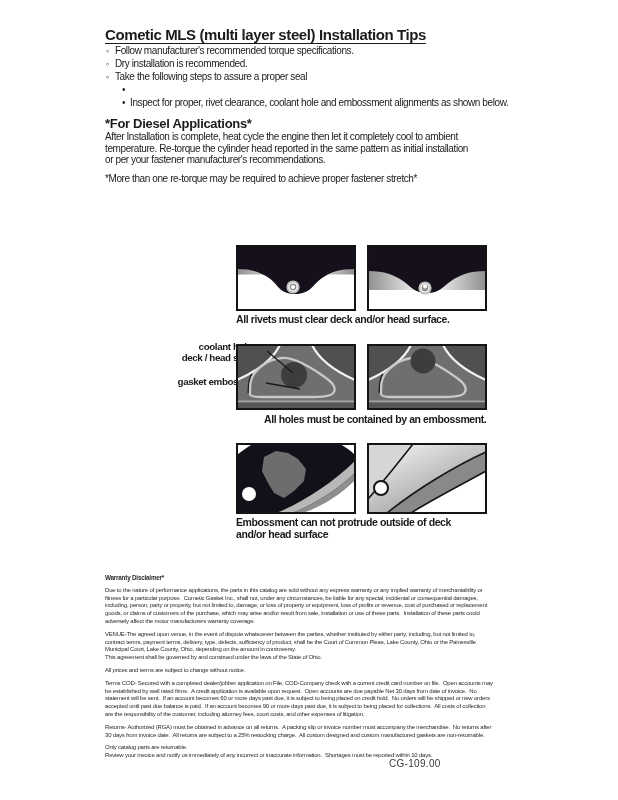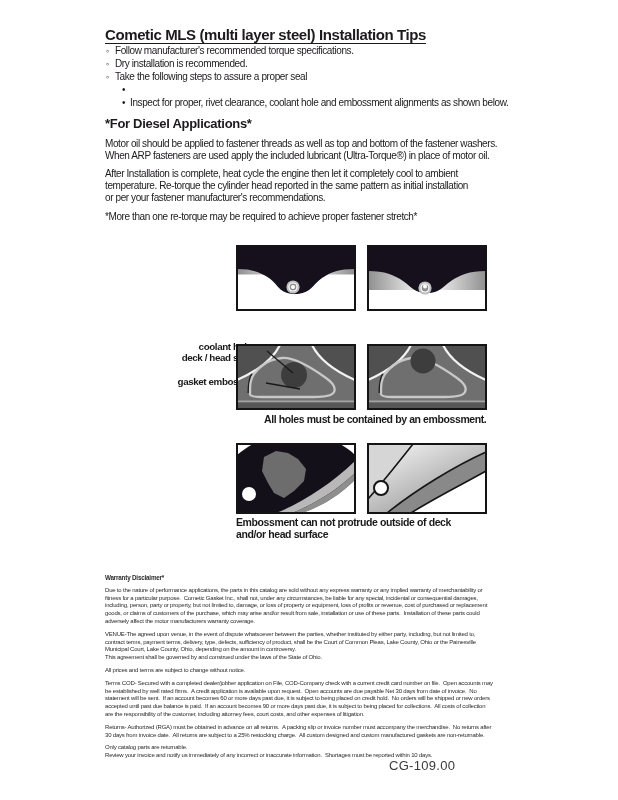--- a/index.html
+++ b/index.html
@@ -15,21 +15,21 @@
   .sub{margin-left:16px;}
   .sub .b-marker{width:8px;font-size:10px;}
   .h2{font-size:13px;font-weight:bold;letter-spacing:-0.3px;}
   .para{margin:0 0 7px 0;}
   .diag-label{font-size:15px;font-weight:bold;letter-spacing:0.2px;text-align:right;width:120px;color:#4d7c0f;margin-top:24px;}
   .caption{font-size:10.5px;font-weight:bold;letter-spacing:-0.4px;color:#1a1a1a;}
   .callout{font-size:9.8px;font-weight:600;letter-spacing:-0.4px;line-height:11px;text-align:right;color:#1a1a1a;}
   .disc{width:470px;font-size:6px;letter-spacing:-0.2px;line-height:7.8px;color:#2b2b2b;}
   .disc-h{font-weight:bold;font-size:6.3px;margin:0 0 4px 0;}
   .disc p{margin:0 0 5px 0;}
-  .pagenum{font-size:13px;letter-spacing:0.3px;color:#3a3a3a;text-align:right;}
+  .pagenum{font-size:10px;letter-spacing:0.3px;color:#3a3a3a;text-align:right;}
   svg{display:block;}
 </style>
 </head>
 <body>
 
 <div class="page">
 
   <div class="abs title" style="left:105px;top:26px;">Cometic MLS (multi layer steel) Installation Tips</div>
 
   <div class="abs" style="left:106px;top:45px;">
@@ -49,22 +49,20 @@
       <span class="b-marker">•</span>
     </div>
     <div class="b-row sub">
       <span class="b-marker">•</span>
       <span>Inspect for proper, rivet clearance, coolant hole and embossment alignments as shown below.</span>
     </div>
   </div>
 
   <div class="abs" style="left:105px;top:116px;width:480px;">
     <div class="h2">*For Diesel Applications*</div>
-    <p class="para body-txt pre" style="margin-top:7px;">Motor oil should be applied to fastener threads as well as top and bottom of the fastener washers.
-When ARP fasteners are used apply the included lubricant (Ultra-Torque®) in place of motor oil.</p>
     <p class="para body-txt pre">After Installation is complete, heat cycle the engine then let it completely cool to ambient
 temperature. Re-torque the cylinder head reported in the same pattern as initial installation
 or per your fastener manufacturer's recommendations.</p>
     <p class="para body-txt pre">*More than one re-torque may be required to achieve proper fastener stretch*</p>
   </div>
 
   <div class="abs diag-label" style="left:236px;top:229px;">RIGHT</div>
   <div class="abs diag-label" style="left:367px;top:229px;">WRONG</div>
 
   <svg class="abs" style="left:236px;top:245px;" width="120" height="66" viewBox="0 0 120 66" role="img">
@@ -92,20 +90,21 @@
     <rect x="1" y="26" width="118" height="19" fill="url(#g-steel1)"></rect>
     <rect x="1" y="45" width="118" height="19" fill="#ffffff"></rect>
     <path d="M1,1 H119 V26 C102,26 93,30 84,36 C75,42 73,48 60,48 C47,48 45,42 36,36 C27,30 18,26 1,26 Z" fill="#16101c"></path>
     <circle cx="58" cy="43" r="6.6" fill="#bdbdbd"></circle>
     <circle cx="58" cy="43" r="4.6" fill="#ffffff"></circle>
     <circle cx="58" cy="43" r="3.4" fill="#8f8f8f"></circle>
     <circle cx="58" cy="41.5" r="2" fill="#ffffff"></circle>
     <rect x="1" y="1" width="118" height="64" fill="none" stroke="#141414" stroke-width="2"></rect>
   </svg>
 
+  <div class="abs caption" style="left:236px;top:313px;">All rivets must clear deck and/or head surface.</div>
 
   <div class="abs diag-label" style="left:236px;top:329px;">RIGHT</div>
   <div class="abs diag-label" style="left:367px;top:329px;">WRONG</div>
 
   <div class="abs callout pre" style="left:120px;top:341px;width:145px;">coolant hole on
 deck / head surface</div>
   <div class="abs callout" style="left:100px;top:376px;width:165px;">gasket embossment</div>
 
   <svg class="abs" style="left:236px;top:344px;" width="120" height="66" viewBox="0 0 120 66" role="img">
     <rect x="1" y="1" width="118" height="64" fill="#6f6f6f"></rect>

